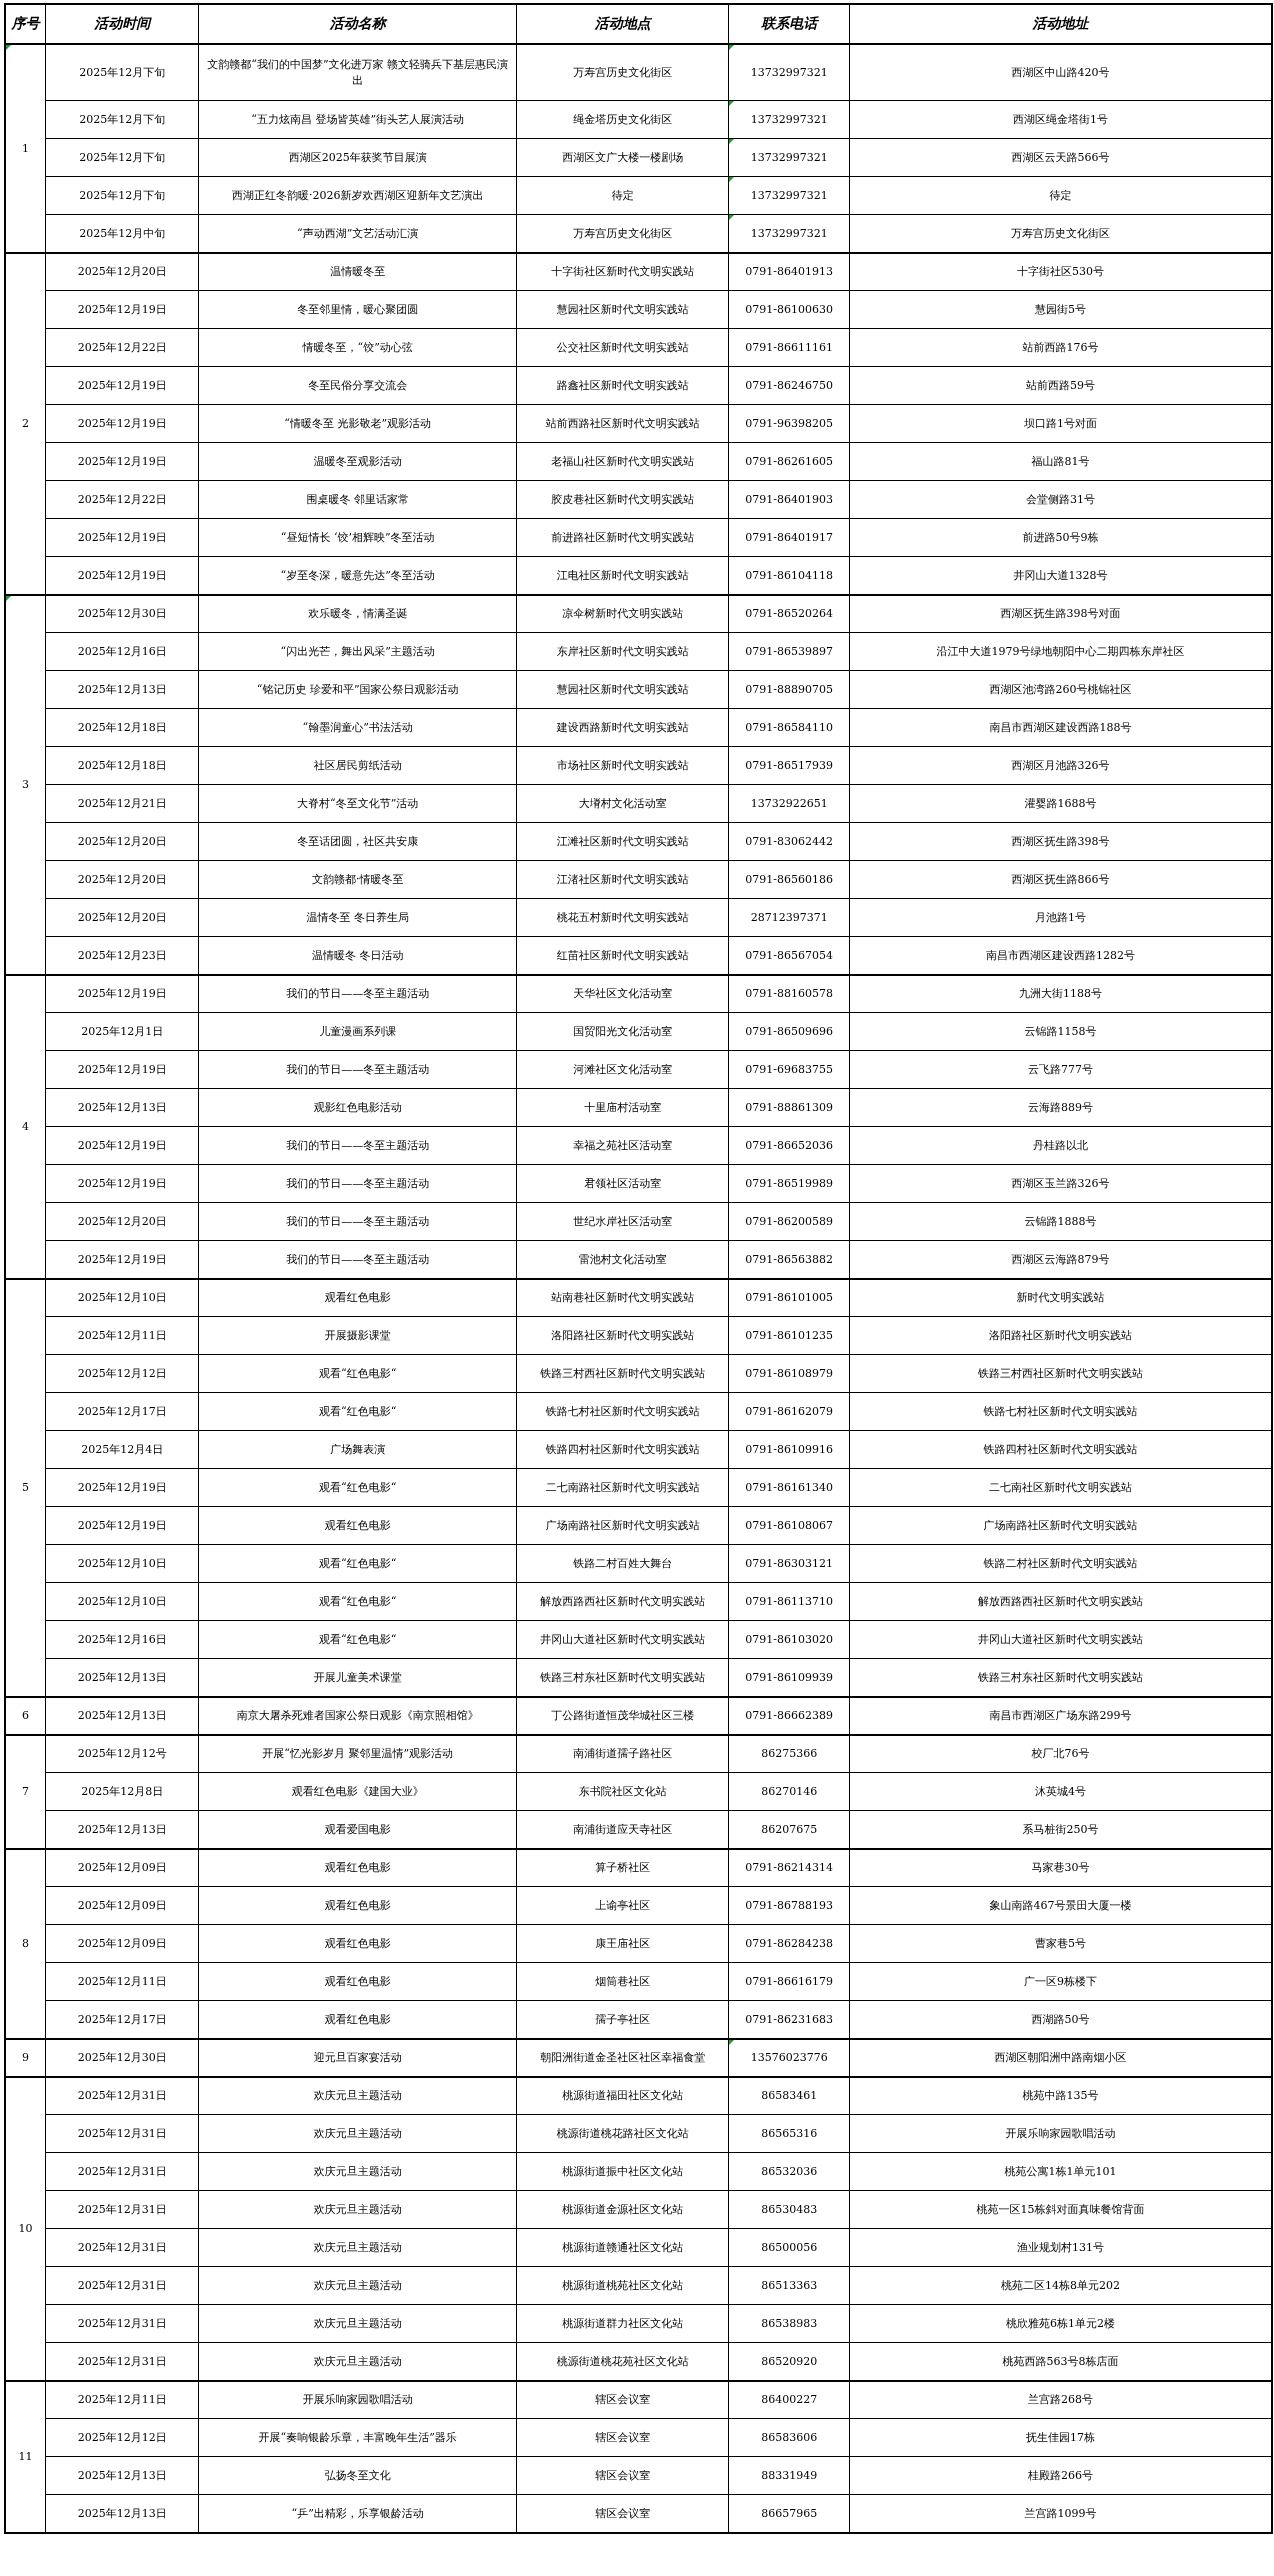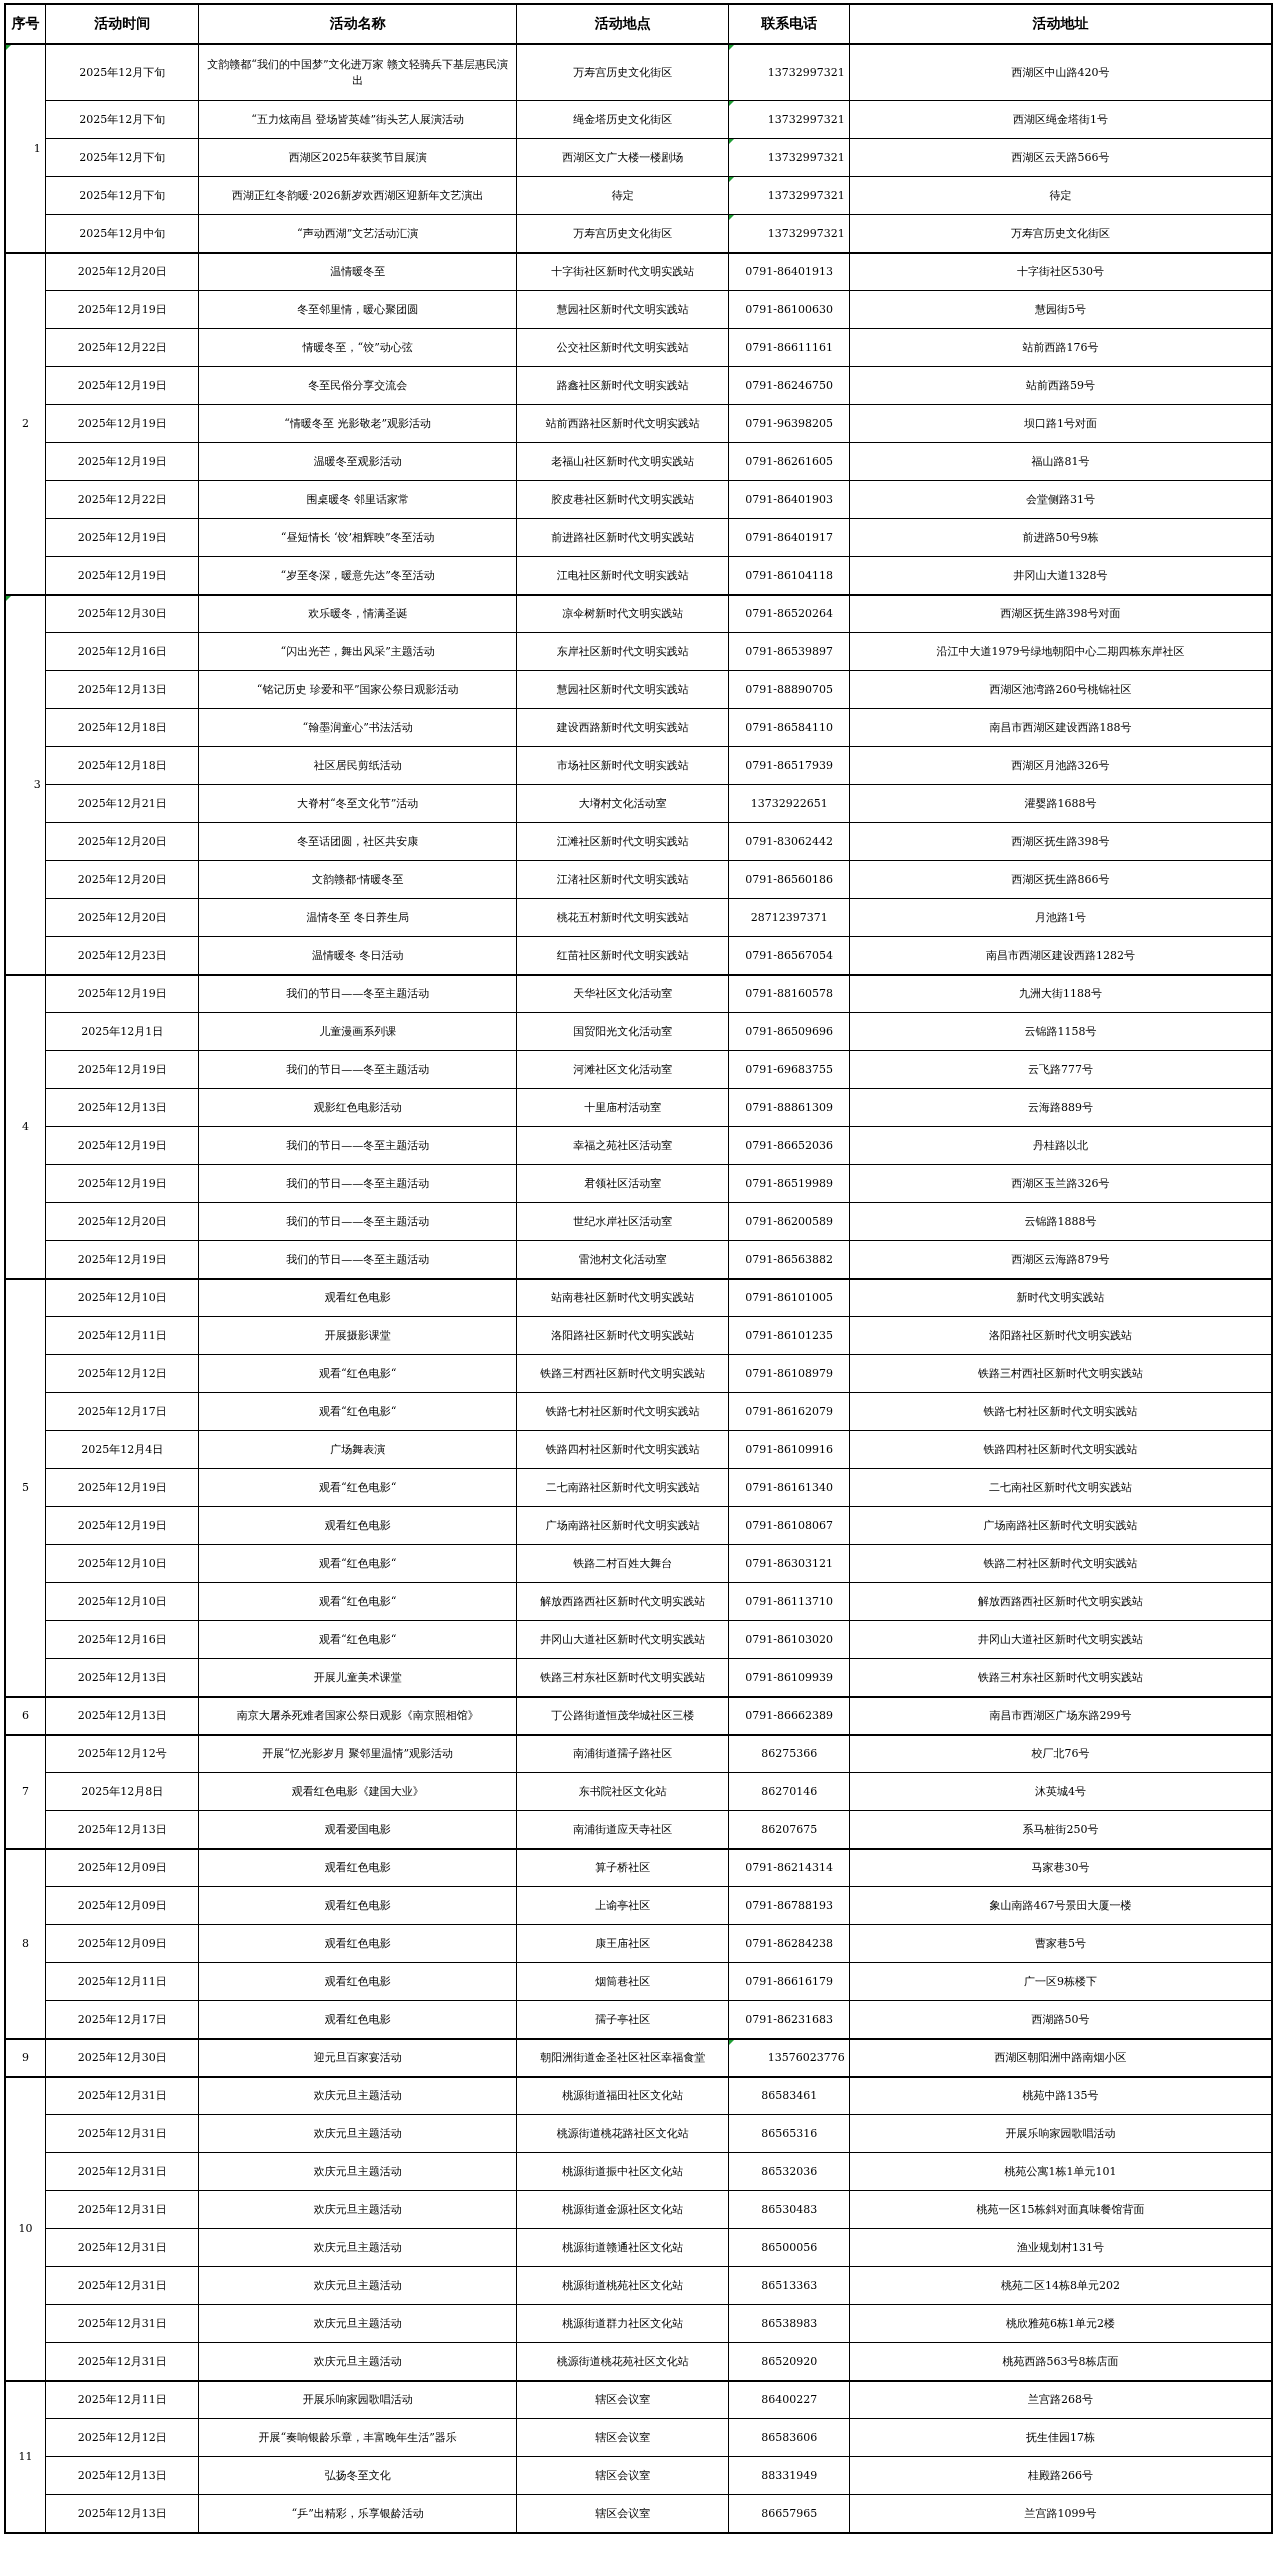--- a/index.html
+++ b/index.html
@@ -14,27 +14,27 @@
     border-collapse: collapse; table-layout: fixed;
     width: 1267px; margin: 2.9px 0 0 3.7px;
     border: 2.2px solid var(--border);
   }
   .sheet th, .sheet td {
     border: 0.7px solid var(--border);
     text-align: center; vertical-align: middle;
     padding: 1.5px 4.4px; font-size: 11px; line-height: 1.4;
     overflow: hidden; word-break: break-all;
   }
-  .sheet thead tr { height: 40px; }
+  .sheet thead tr { height: 40px; font-style: italic; }
   .sheet thead th { font-size: 14px; font-weight: bold; border-bottom: 1.5px solid var(--border); }
   .sheet tbody { border-top: 2.2px solid var(--border); }
   .sheet tr.data { height: 38px; }
   .sheet tr.tall { height: 57px; }
   .sheet td.serial { font-size: 11px; }
-  .sheet td.tri { position: relative; text-align: right; }
+  .sheet td.tri { position: relative; }
   .sheet td.tri::before {
     content: ""; position: absolute; top: 0; left: 0;
     border-top: 5.2px solid var(--tri);
     border-right: 5.2px solid transparent;
   }
 </style>
 </head>
 <body>
 
 <div class="canvas">

